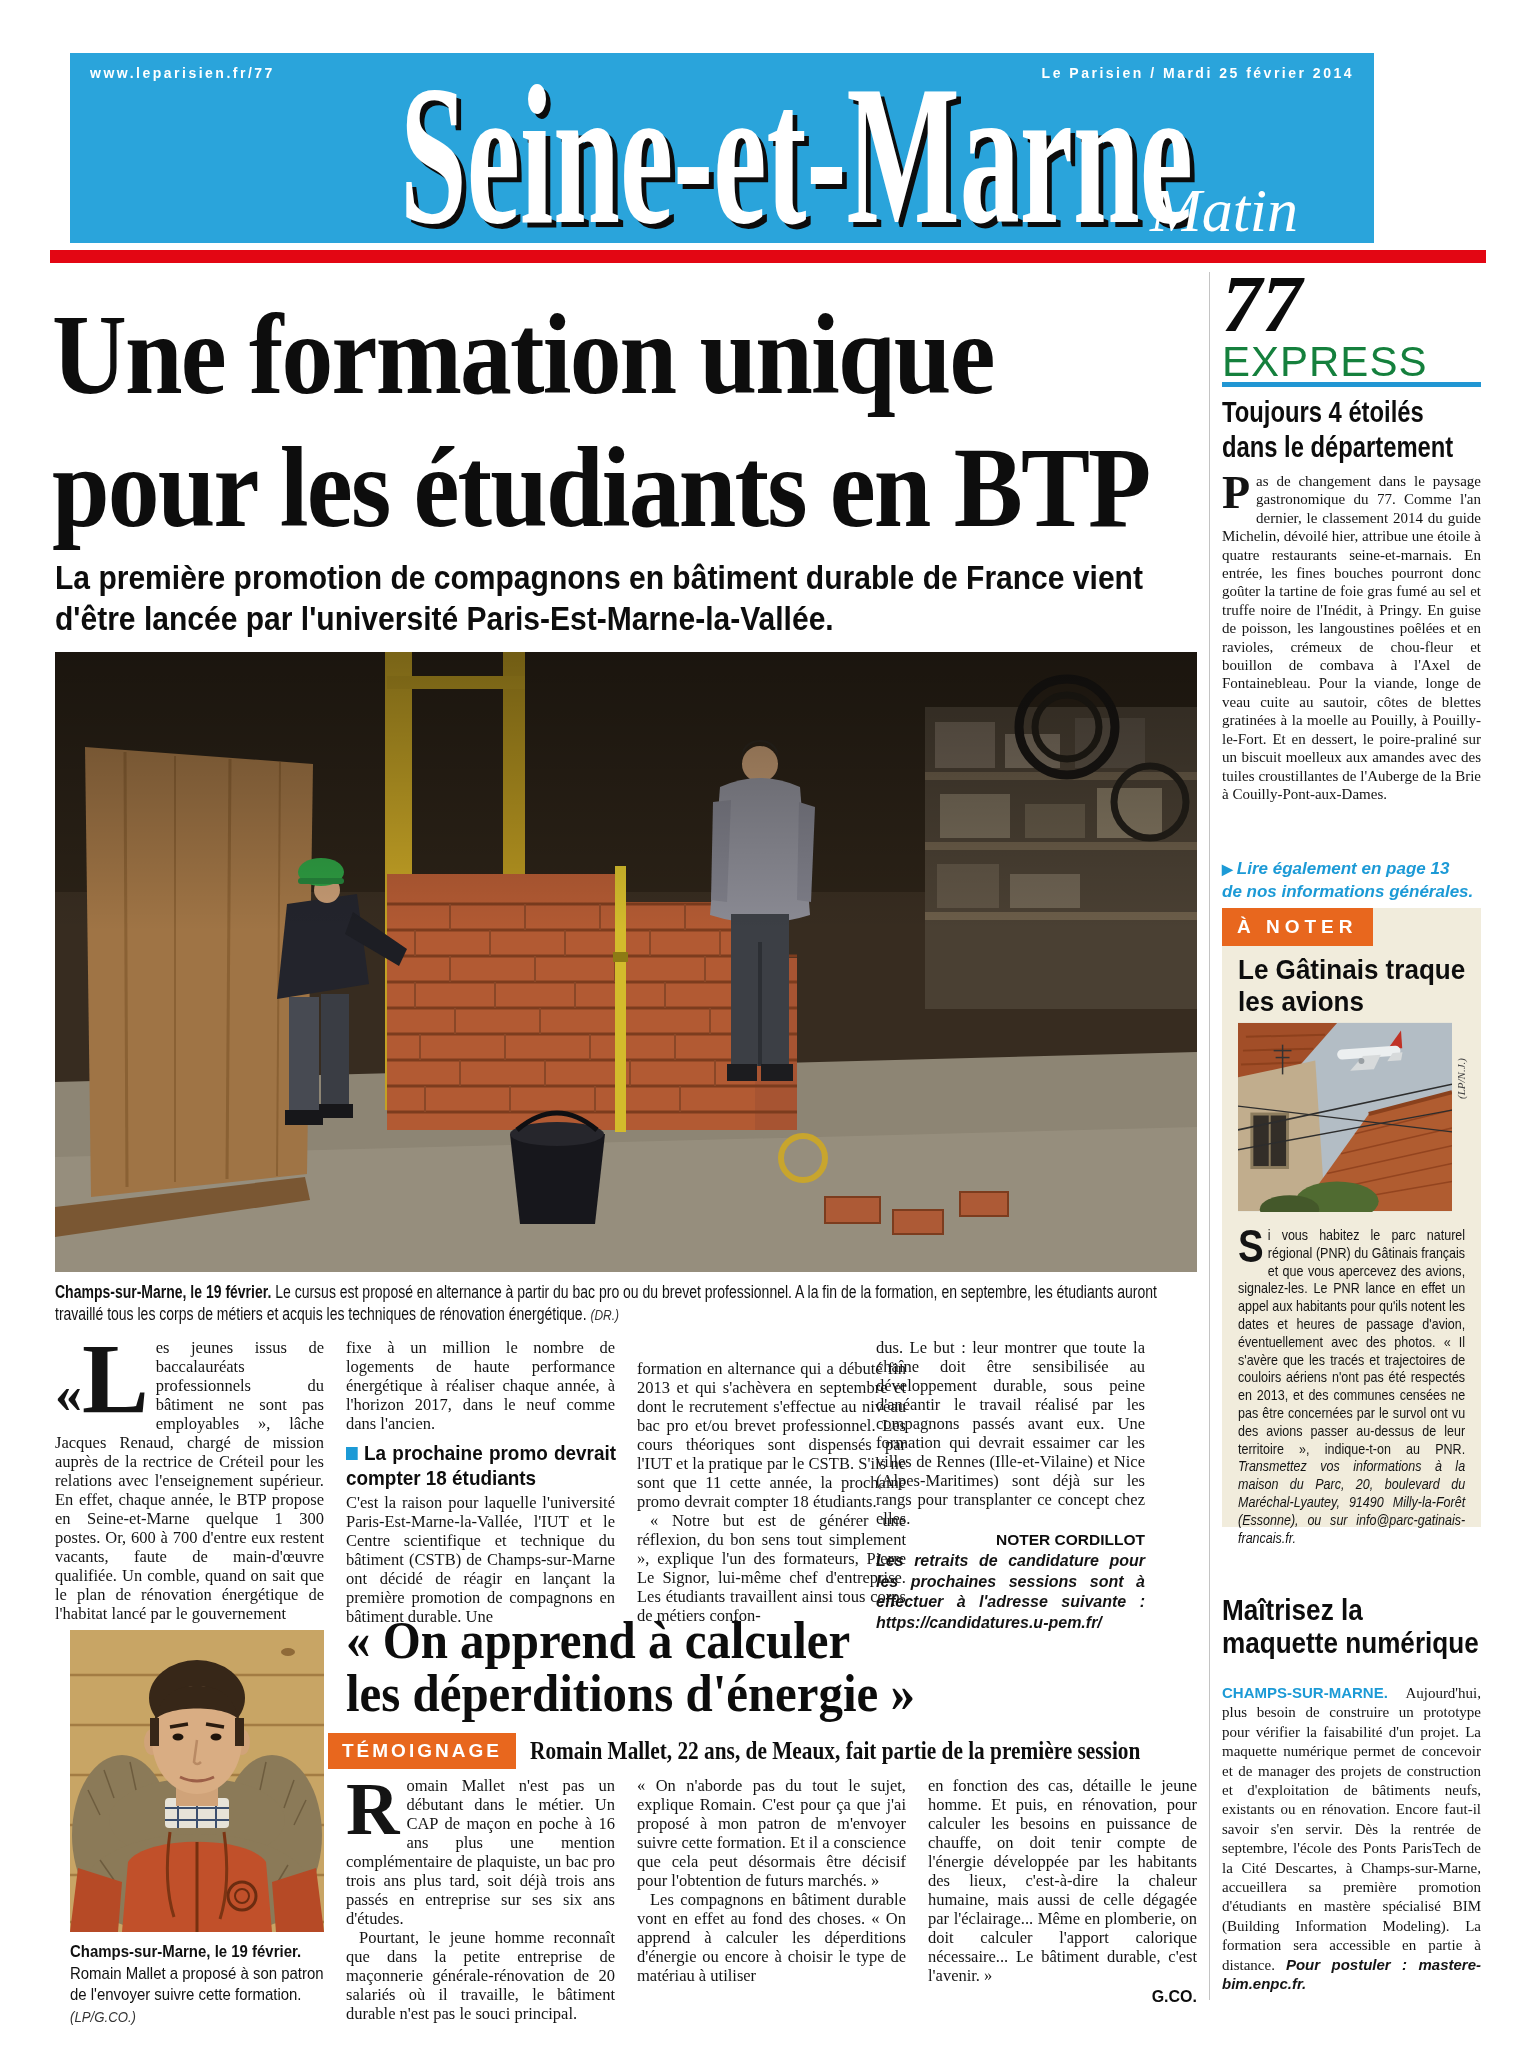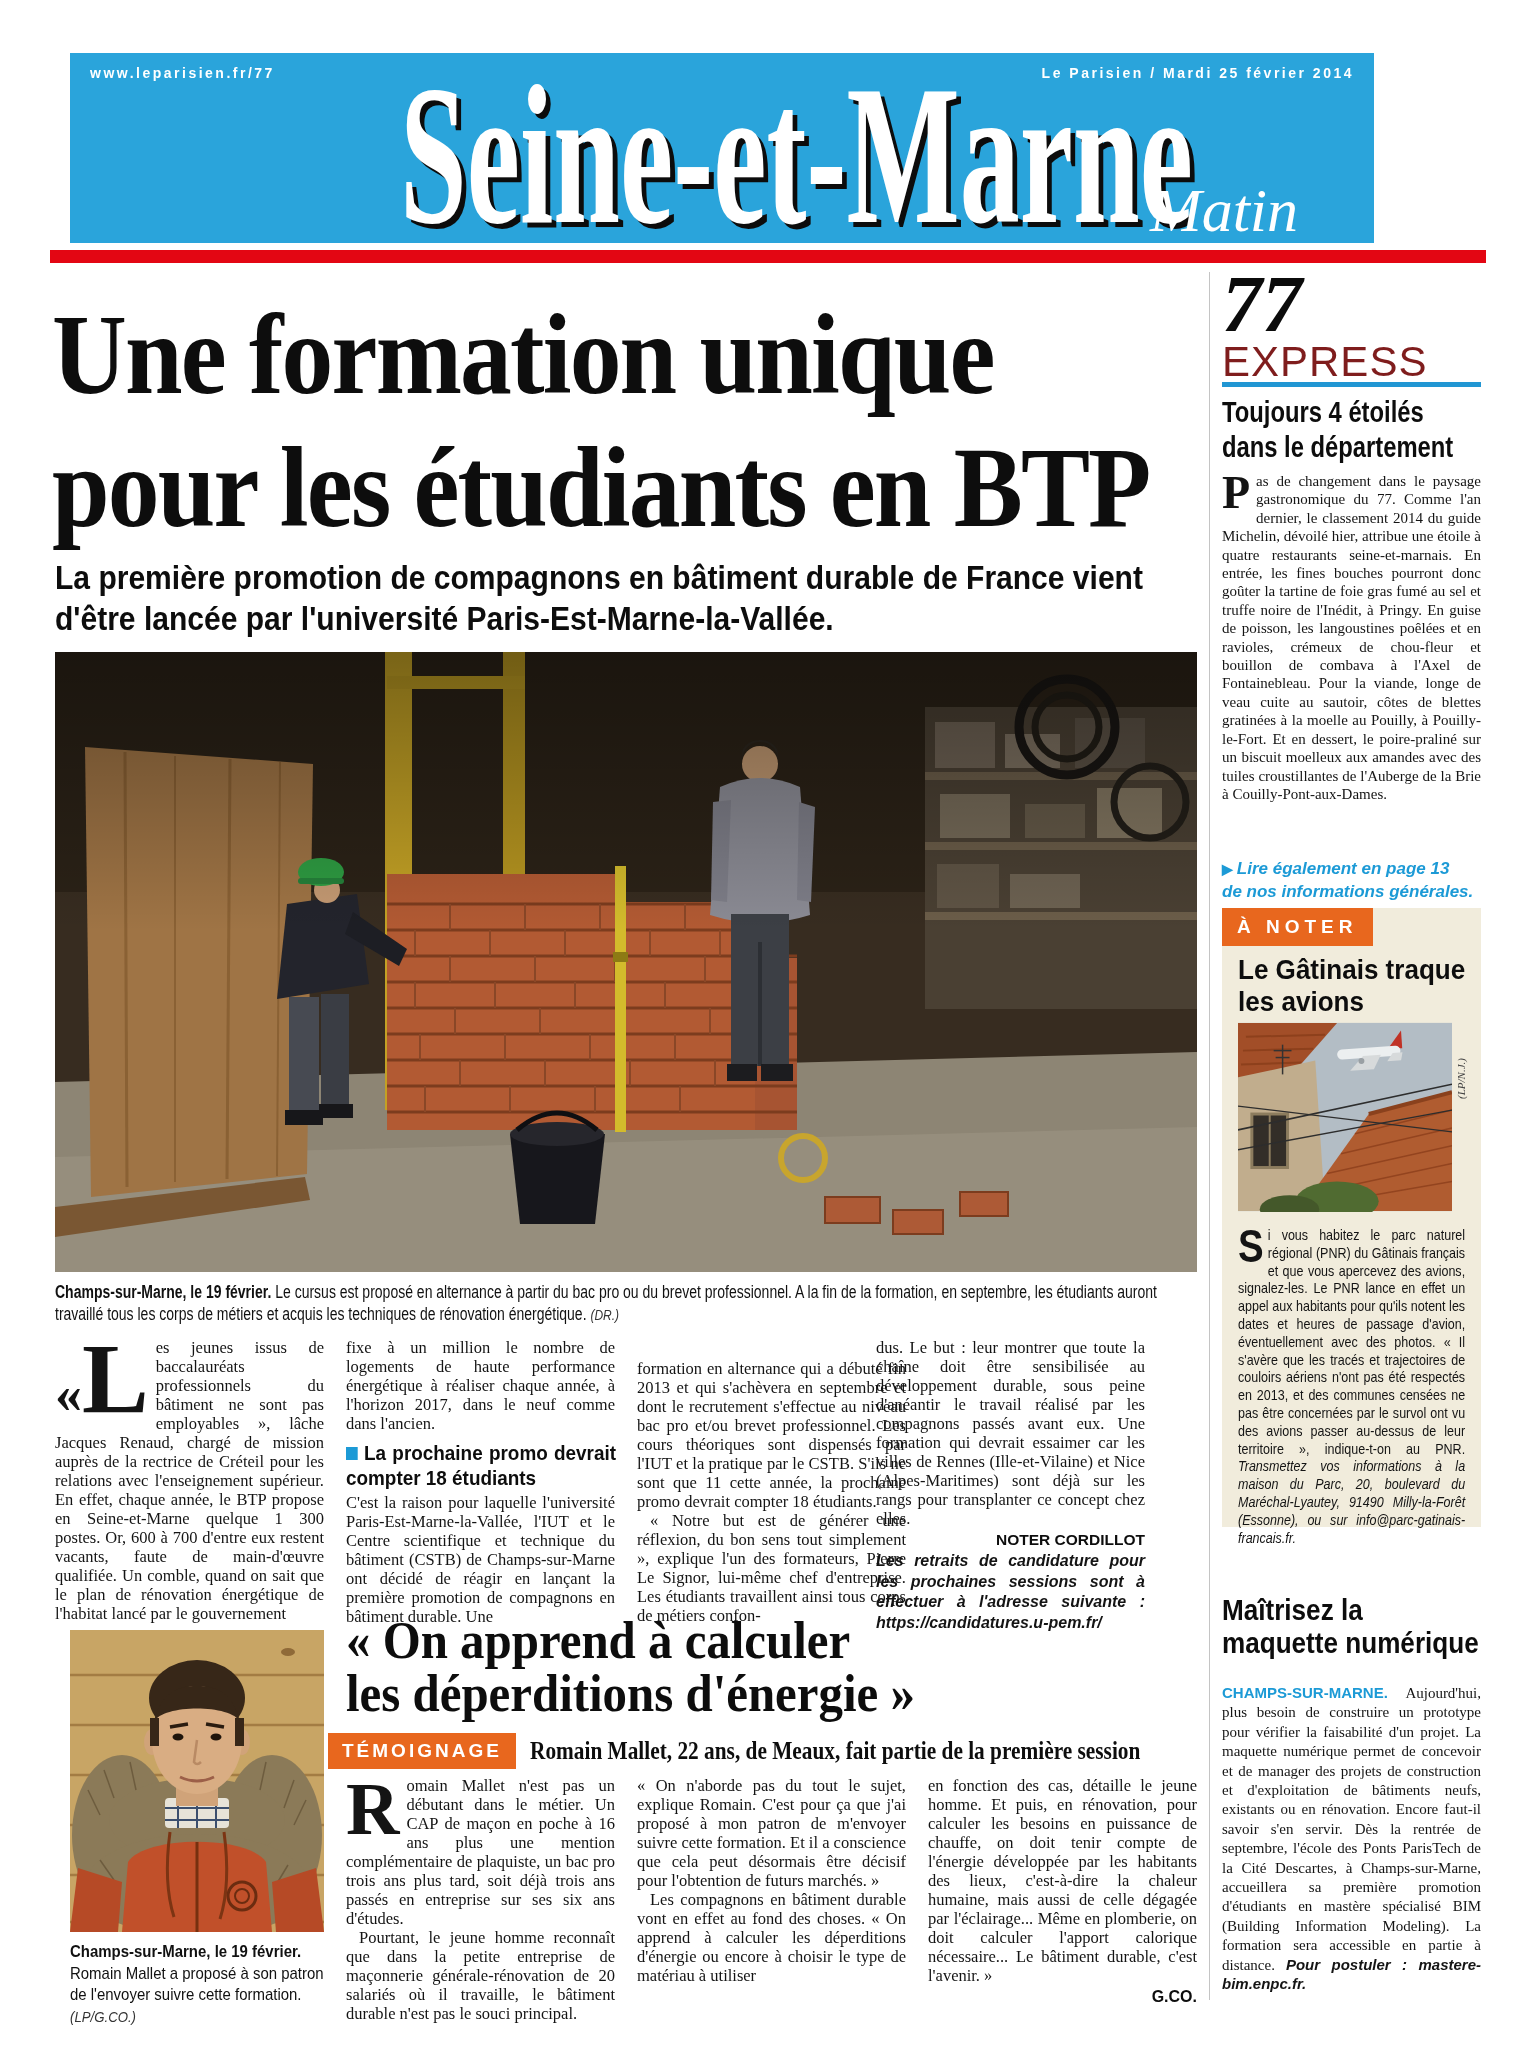--- a/index.html
+++ b/index.html
@@ -52,21 +52,21 @@
              letter-spacing:3px;padding:7px 14px;white-space:nowrap;}
   .strap{font-weight:bold;font-size:26px;white-space:nowrap;transform:scaleX(0.82);
          transform-origin:0 50%;color:#0d0d0d;}
   .tcol{position:absolute;top:1776px;width:269px;font-size:16.5px;line-height:19px;color:#141414;}
   .dcR{float:left;font-weight:bold;font-size:74px;line-height:60px;margin:3px 7px 0 0;}
   .sig{margin-top:3px;text-align:right;font:bold 16px "Liberation Sans",sans-serif;color:#0d0d0d;}
 
   
   .vrule{left:1209px;top:272px;width:1px;height:1728px;background:#c4c4c4;}
   .kicker77{left:1222px;top:264px;font:bold italic 80px "Liberation Serif",serif;line-height:80px;color:#0b0b0b;}
-  .expresslab{left:1222px;top:338px;font:42px "Liberation Sans",sans-serif;letter-spacing:1px;color:#7f1d1d;}
+  .expresslab{left:1222px;top:338px;font:42px "Liberation Sans",sans-serif;letter-spacing:1px;color:#15803d;}
   .bluerule{left:1222px;top:382px;width:259px;height:5px;background:#2196D3;}
   .exphead{left:1222px;top:395px;width:316px;font:bold 29px "Liberation Sans",sans-serif;
            line-height:35px;transform:scaleX(0.82);color:#0d0d0d;}
   .expbody{left:1222px;top:472px;width:259px;font-size:15px;line-height:18.4px;color:#141414;}
   .dcP{float:left;font-weight:bold;font-size:46px;line-height:37px;margin:2px 6px 0 0;}
   .explink{left:1222px;top:858px;width:259px;font:bold italic 17px "Liberation Sans",sans-serif;
            line-height:21.5px;color:#1C9AD6;}
   .arrow{font-style:normal;font-size:14px;margin-right:4px;}
   .noterbox{left:1222px;top:908px;width:259px;height:619px;background:#F1ECDC;}
   .notertag{position:absolute;left:0;top:0;background:#E8671E;color:#fff;

